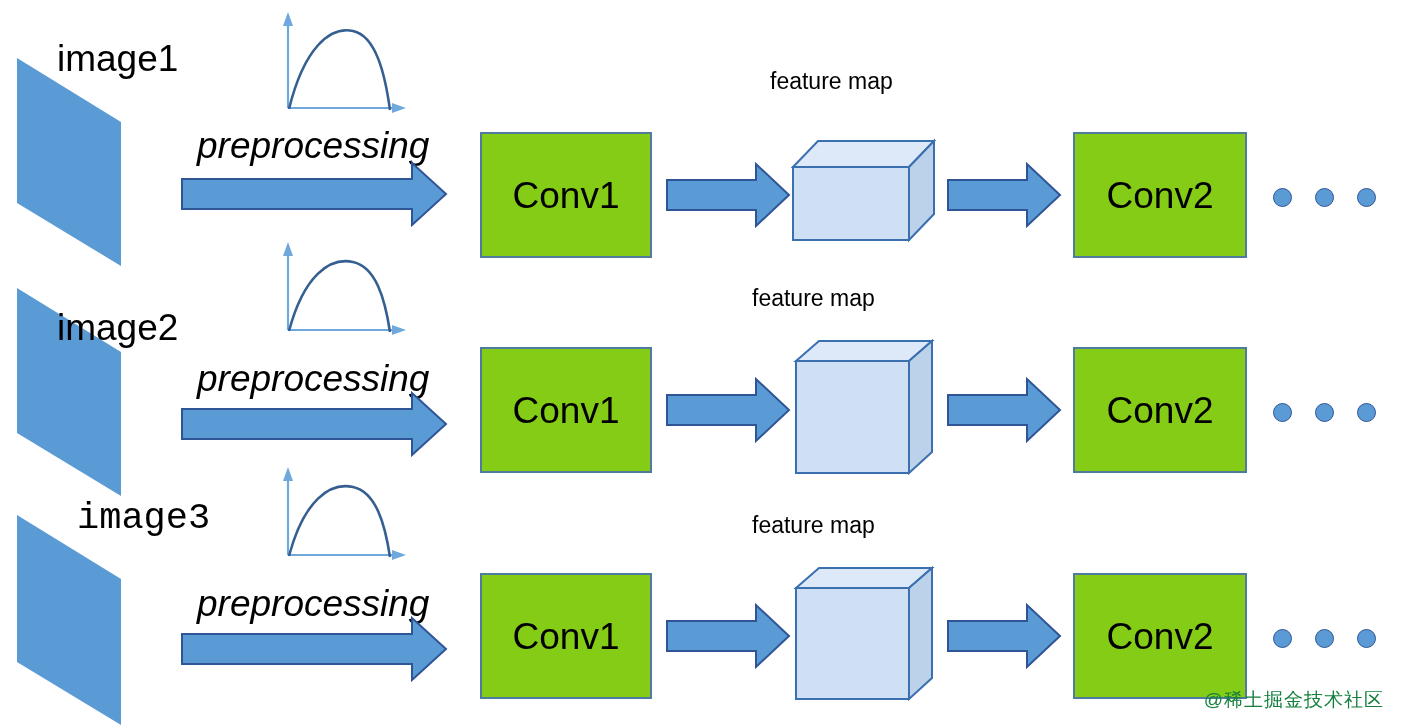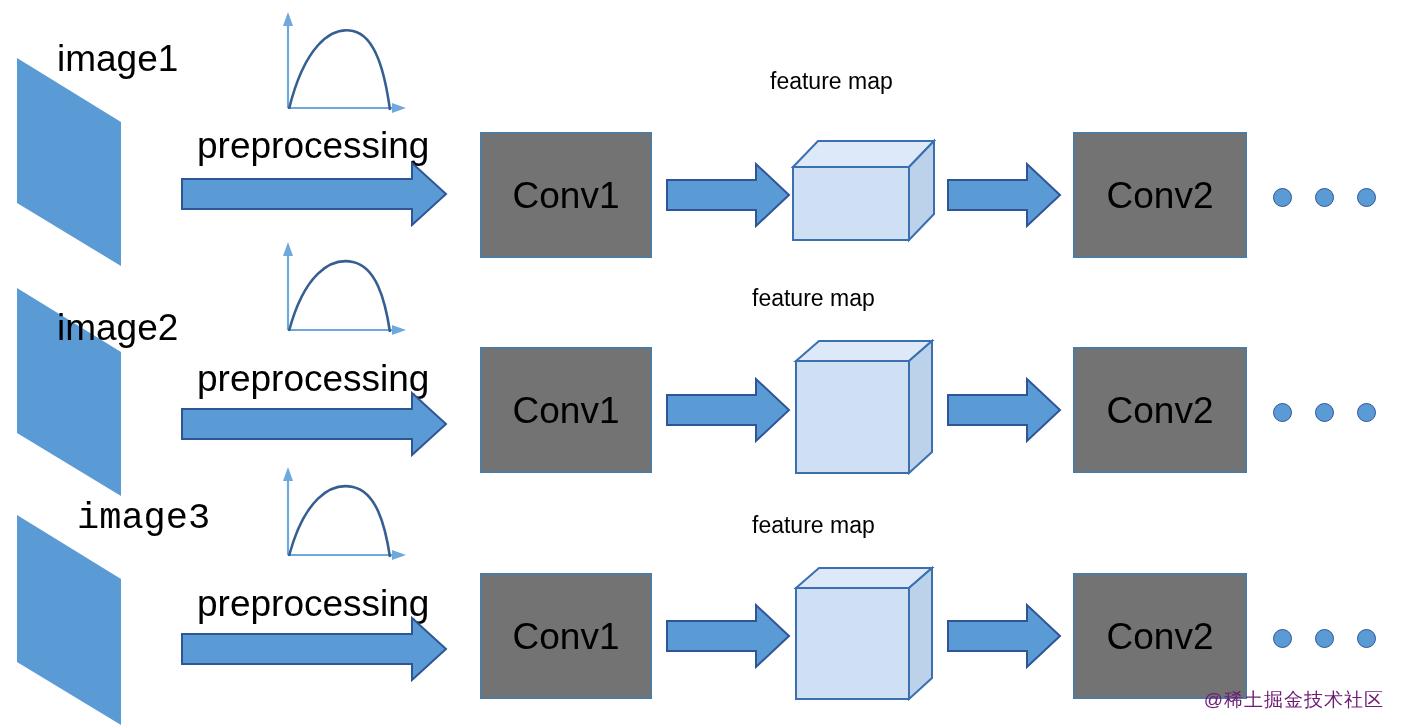--- a/index.html
+++ b/index.html
@@ -15,31 +15,31 @@
 
   
   .lbl{
     position:absolute;
     color:#000000;
     white-space:nowrap;
     font-weight:400;
     line-height:1;
   }
   .img-label{font-size:37px;}
-  .pre-label{font-size:37px;}
+  .pre-label{font-size:37px;font-style:italic;}
   .fm-label{font-size:23px;}
   .conv-label{font-size:37px;}
 
   
   .shape{position:absolute;left:0;top:0;overflow:visible;}
 
   
   .conv-box{
     position:absolute;
-    background:#737373;
+    background:#84cc16;
     border:2px solid #4E7B9E;
     box-sizing:border-box;
     display:flex;
     align-items:center;
     justify-content:center;
   }
 
   
   .dot{
     position:absolute;
@@ -48,21 +48,21 @@
     background:#5B9BD5;
     border:1.5px solid #2F5597;
     box-sizing:border-box;
   }
 
   
   .watermark{
     position:absolute;
     right:14px;bottom:12px;
     font-size:19px;
-    color:#701a75;
+    color:#15803d;
     letter-spacing:1px;
     white-space:nowrap;
   }
 </style>
 </head>
 <body>
 
 <div id="stage">
 
   <div class="row" style="top:0px;">

